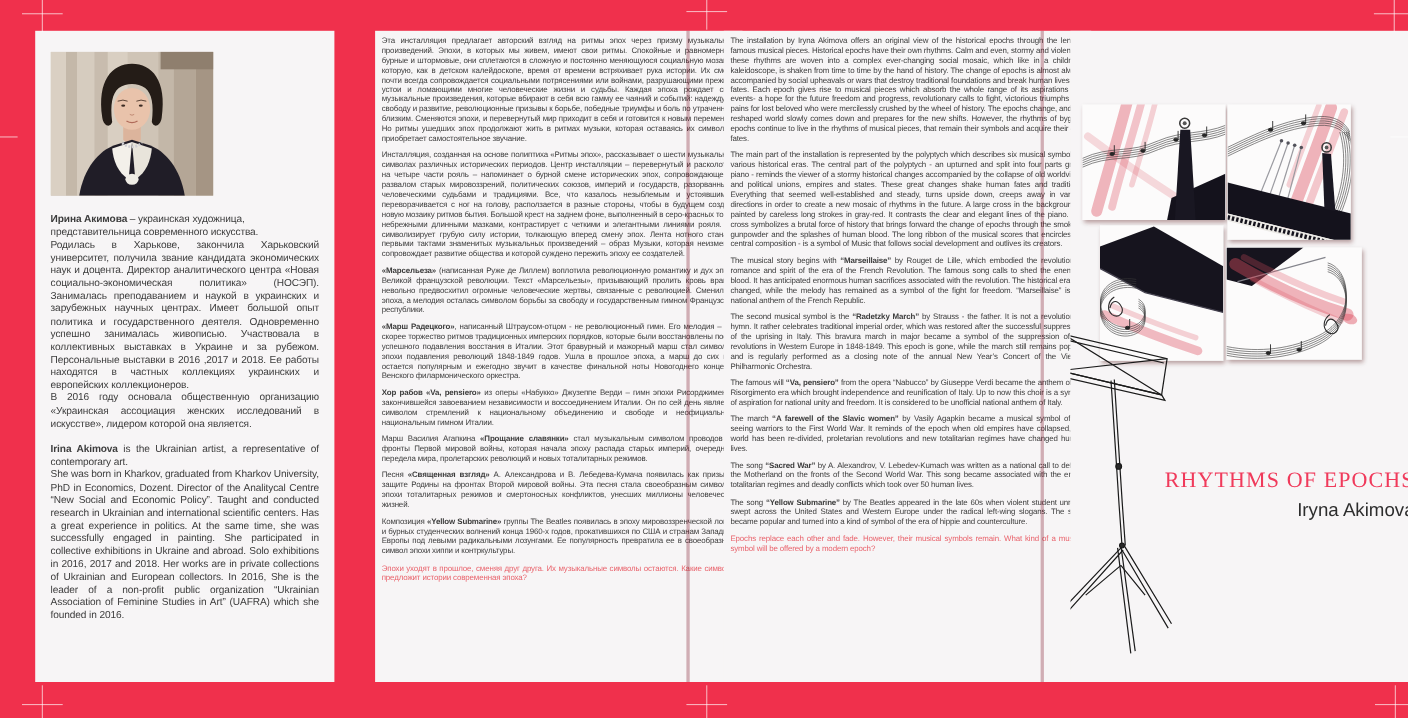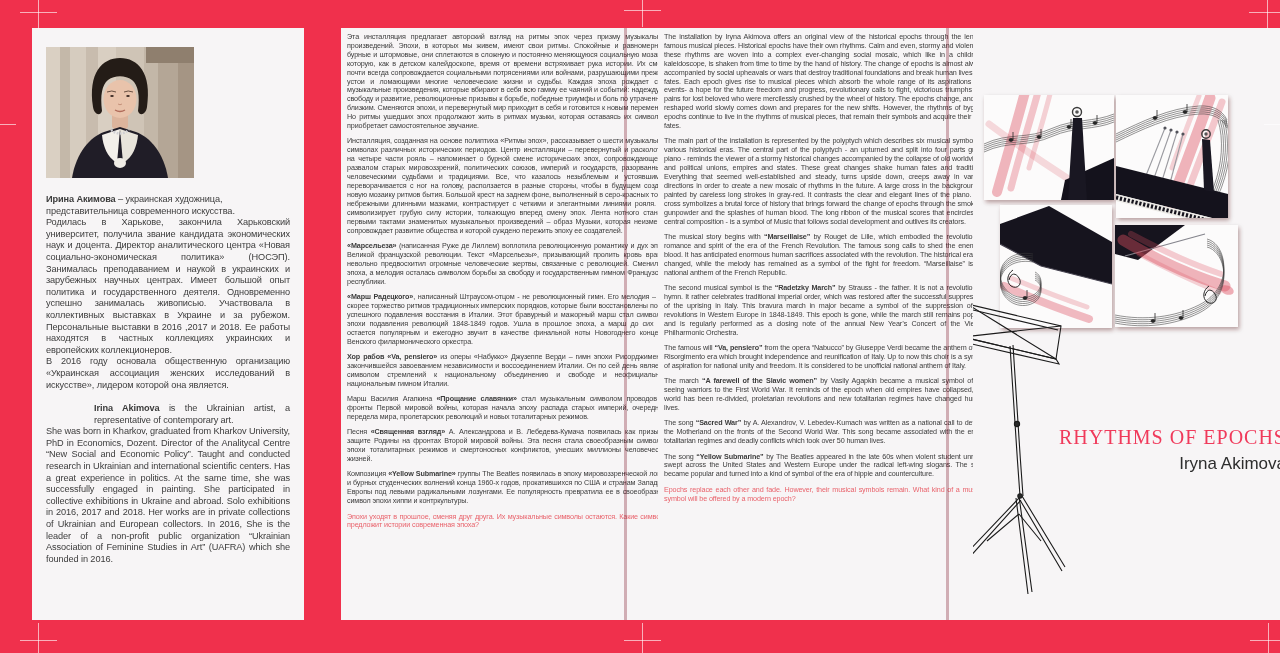--- a/index.html
+++ b/index.html
@@ -32,21 +32,21 @@
   .cm{position:absolute;background:rgba(255,255,255,0.62);}
 
   
   .photo{position:absolute;left:14px;top:19px;width:148px;height:131px;}
   .bio{
     position:absolute;left:14px;top:166px;width:244px;
     font-size:9.2px;line-height:11.6px;letter-spacing:-0.1px;
     text-align:justify;color:var(--body-text);
   }
   .bio p{margin:0;}
-  .bio p.gap{margin-top:12px;margin-left:48px;}
+  .bio p.gap{margin-top:12px;}
 
   
   .textbody{
     padding:5px 6px 0 6px;
     font-size:7.2px;line-height:8.9px;letter-spacing:-0.12px;
     text-align:justify;color:var(--body-text);
   }
   .textbody p{margin:0 0 6.5px 0;}
   .textbody p.red, .bio p.red{color:var(--red-text);}
   b{font-weight:bold;}

